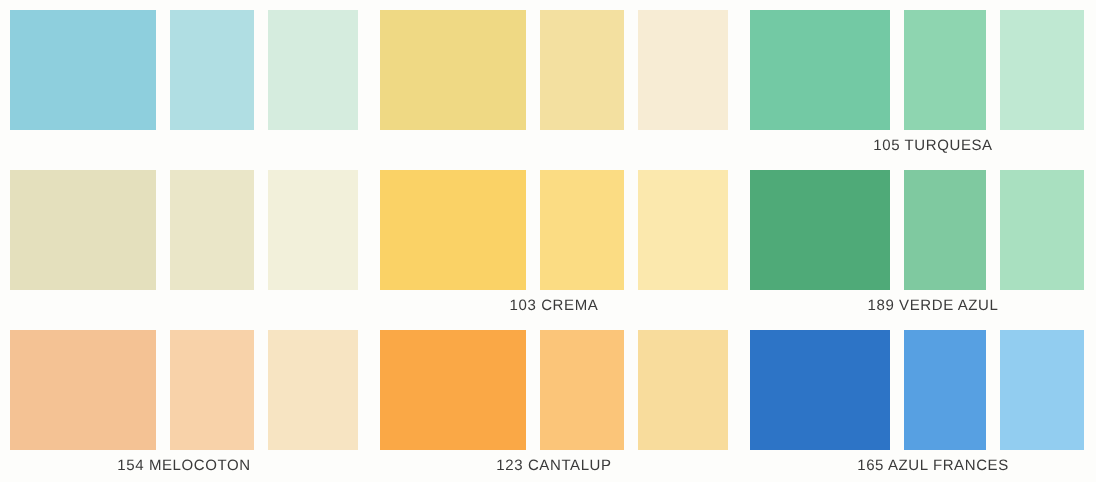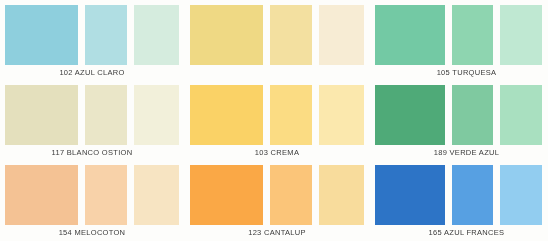--- a/index.html
+++ b/index.html
@@ -77,21 +77,20 @@
 <body>
 
 <div id="palette-sheet" style="background-color: rgb(253, 253, 251);">
 
   <div class="palette-cell col-0 row-0">
     <div class="swatch-row">
       <span class="swatch swatch-large" style="background-color: rgb(142, 207, 221);"></span>
       <span class="swatch swatch-mid" style="background-color: rgb(176, 222, 227);"></span>
       <span class="swatch swatch-light" style="background-color: rgb(213, 236, 222);"></span>
     </div>
-    <div class="cell-label" style="color: rgb(58, 58, 58);">102 AZUL CLARO</div>
   </div>
 
   <div class="palette-cell col-1 row-0">
     <div class="swatch-row">
       <span class="swatch swatch-large" style="background-color: rgb(239, 217, 132);"></span>
       <span class="swatch swatch-mid" style="background-color: rgb(243, 224, 160);"></span>
       <span class="swatch swatch-light" style="background-color: rgb(247, 236, 212);"></span>
     </div>
   </div>
 
@@ -103,21 +102,20 @@
     </div>
     <div class="cell-label" style="color: rgb(58, 58, 58);">105 TURQUESA</div>
   </div>
 
   <div class="palette-cell col-0 row-1">
     <div class="swatch-row">
       <span class="swatch swatch-large" style="background-color: rgb(228, 224, 189);"></span>
       <span class="swatch swatch-mid" style="background-color: rgb(234, 230, 200);"></span>
       <span class="swatch swatch-light" style="background-color: rgb(242, 240, 218);"></span>
     </div>
-    <div class="cell-label" style="color: rgb(58, 58, 58);">117 BLANCO OSTION</div>
   </div>
 
   <div class="palette-cell col-1 row-1">
     <div class="swatch-row">
       <span class="swatch swatch-large" style="background-color: rgb(250, 210, 102);"></span>
       <span class="swatch swatch-mid" style="background-color: rgb(251, 220, 131);"></span>
       <span class="swatch swatch-light" style="background-color: rgb(251, 232, 173);"></span>
     </div>
     <div class="cell-label" style="color: rgb(58, 58, 58);">103 CREMA</div>
   </div>

